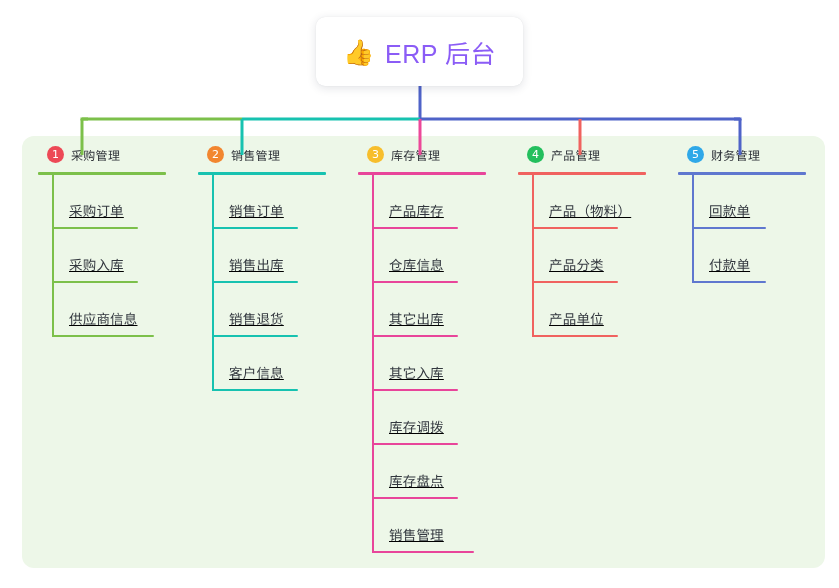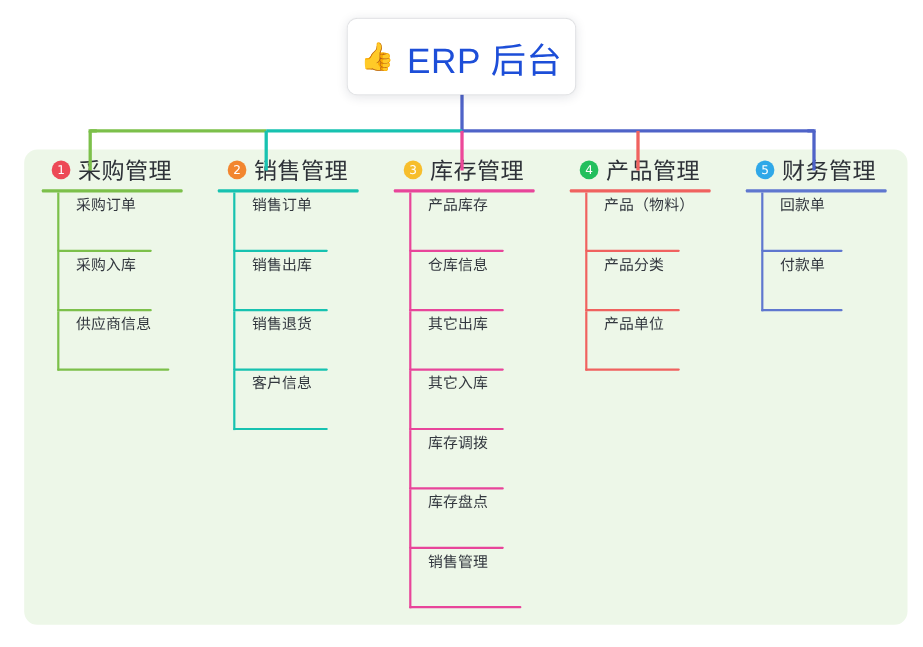--- a/index.html
+++ b/index.html
@@ -44,22 +44,22 @@
     align-items: center;
     gap: 11px;
   }
   .title-emoji {
     font-size: 25px;
     line-height: 1;
     display: inline-block;
     transform: translateY(1px);
   }
   .title-text {
-    font-size: 32px;
-    color: #1d4ed8;
+    font-size: 25px;
+    color: #8b5cf6;
     letter-spacing: 0.5px;
     white-space: nowrap;
   }
 
   
   #connectors {
     position: absolute;
     left: 0; top: 0;
     width: 839px;
     height: 588px;
@@ -112,21 +112,21 @@
     height: 17px;
     border-radius: 50%;
     color: #ffffff;
     font-size: 11px;
     line-height: 17px;
     text-align: center;
     flex: 0 0 auto;
     font-family: "DejaVu Sans", sans-serif;
   }
   .col-title {
-    font-size: 21px;
+    font-size: 12px;
     color: #2e3238;
     white-space: nowrap;
     letter-spacing: 0.3px;
   }
   .col-rule {
     height: 3px;
     width: 128px;
     margin-left: 0px;
     border-radius: 1px;
   }
@@ -134,22 +134,23 @@
   .items {
     position: relative;
     margin-top: 0px;
     padding-left: 14px;
   }
   .item {
     position: relative;
     height: 54px;
     box-sizing: border-box;
     display: flex;
-    align-items: flex-start;
+    align-items: flex-end;
     padding-bottom: 3px;
+    text-decoration: underline;
   }
   .item .spine {
     position: absolute;
     left: 0;
     top: 0;
     bottom: 0;
     width: 2px;
   }
   .item .rule {
     position: absolute;

